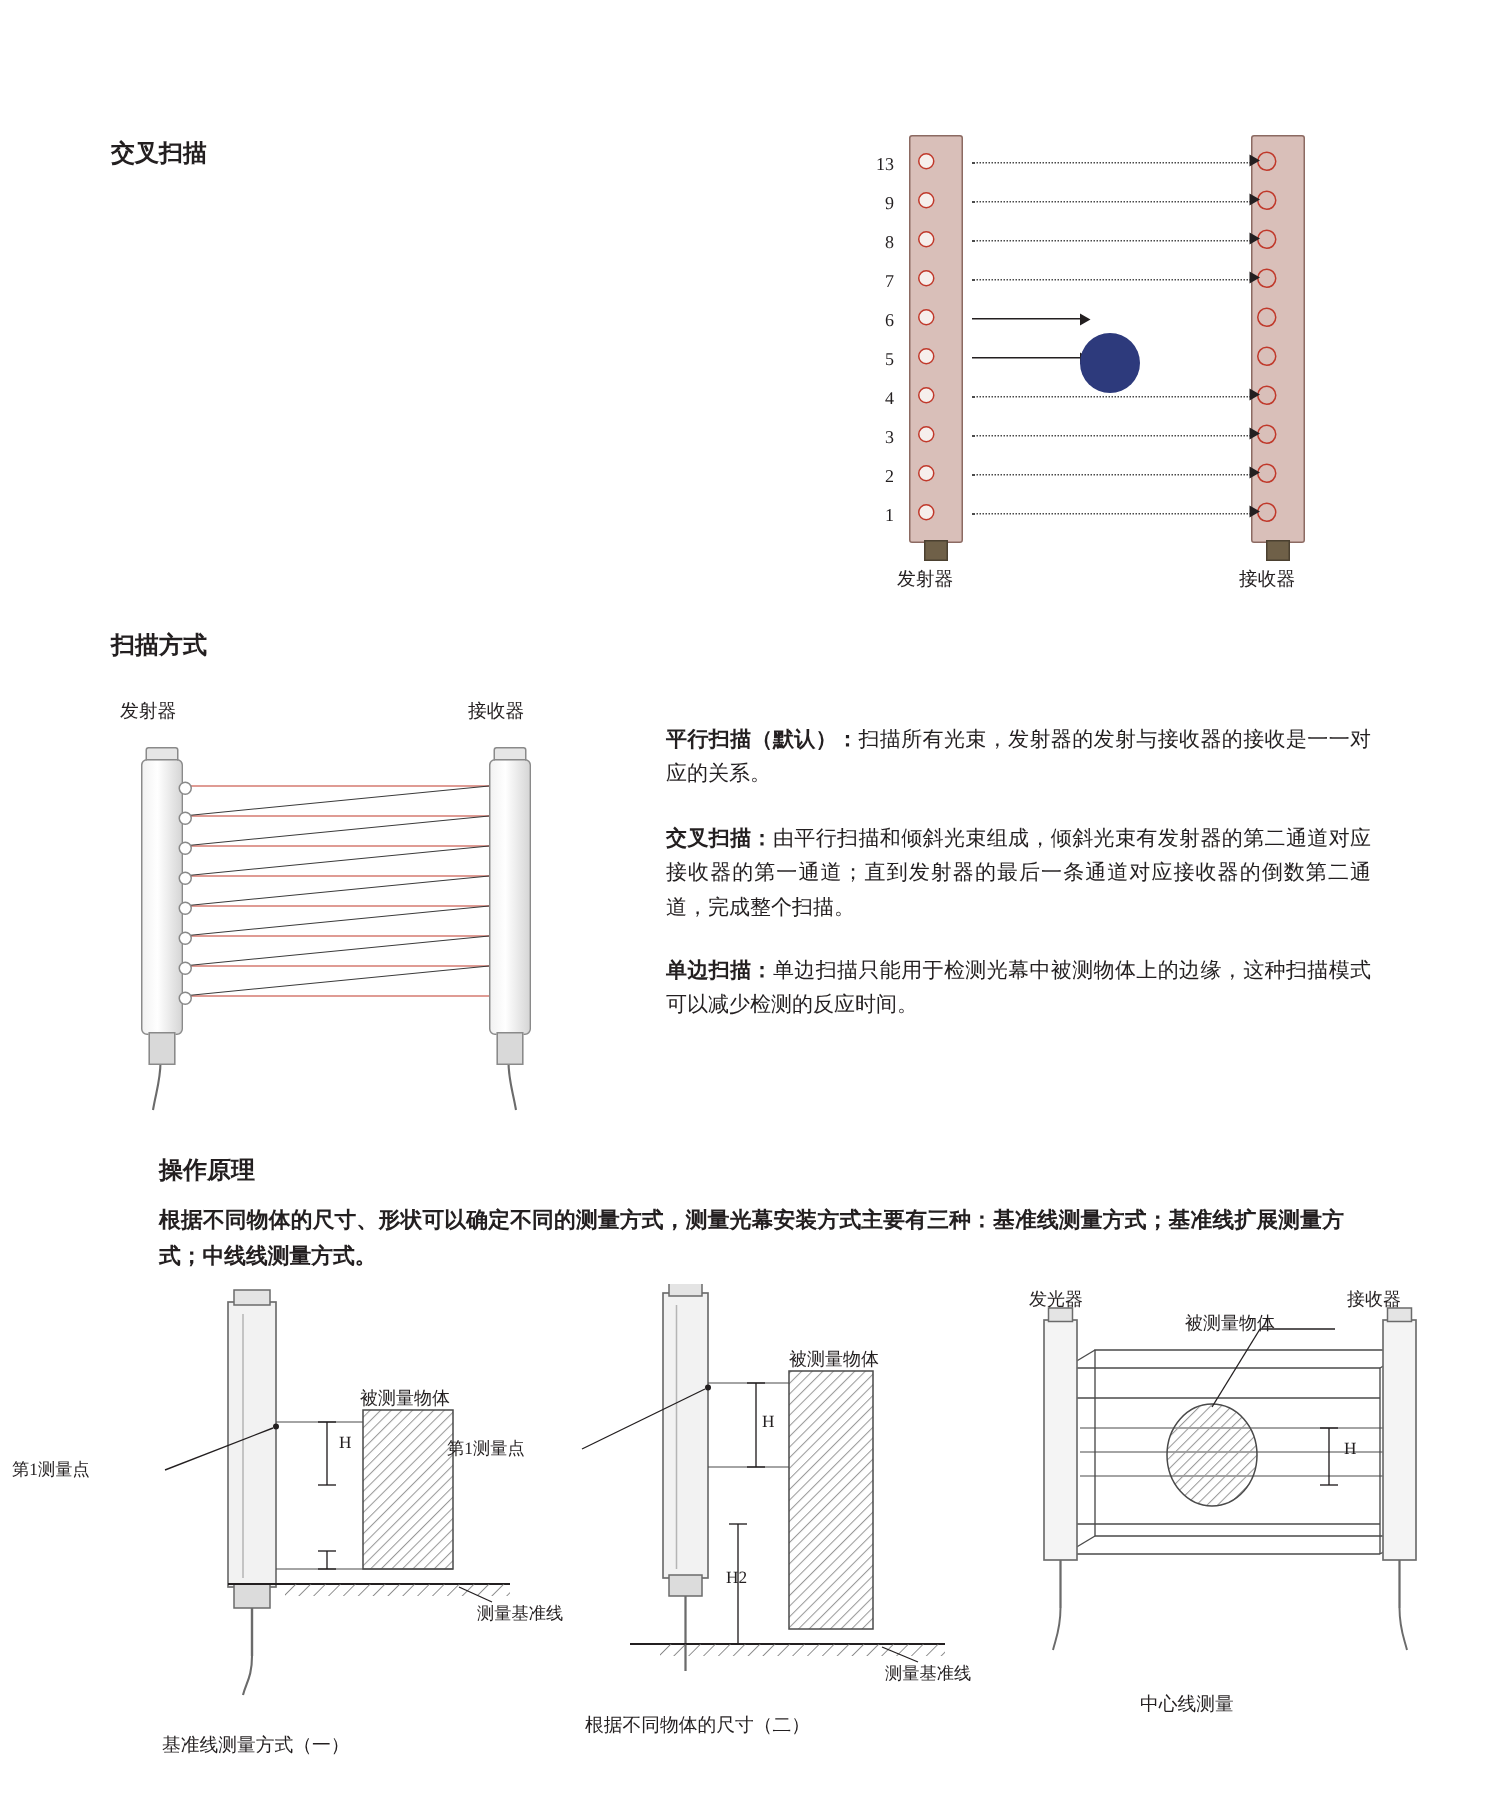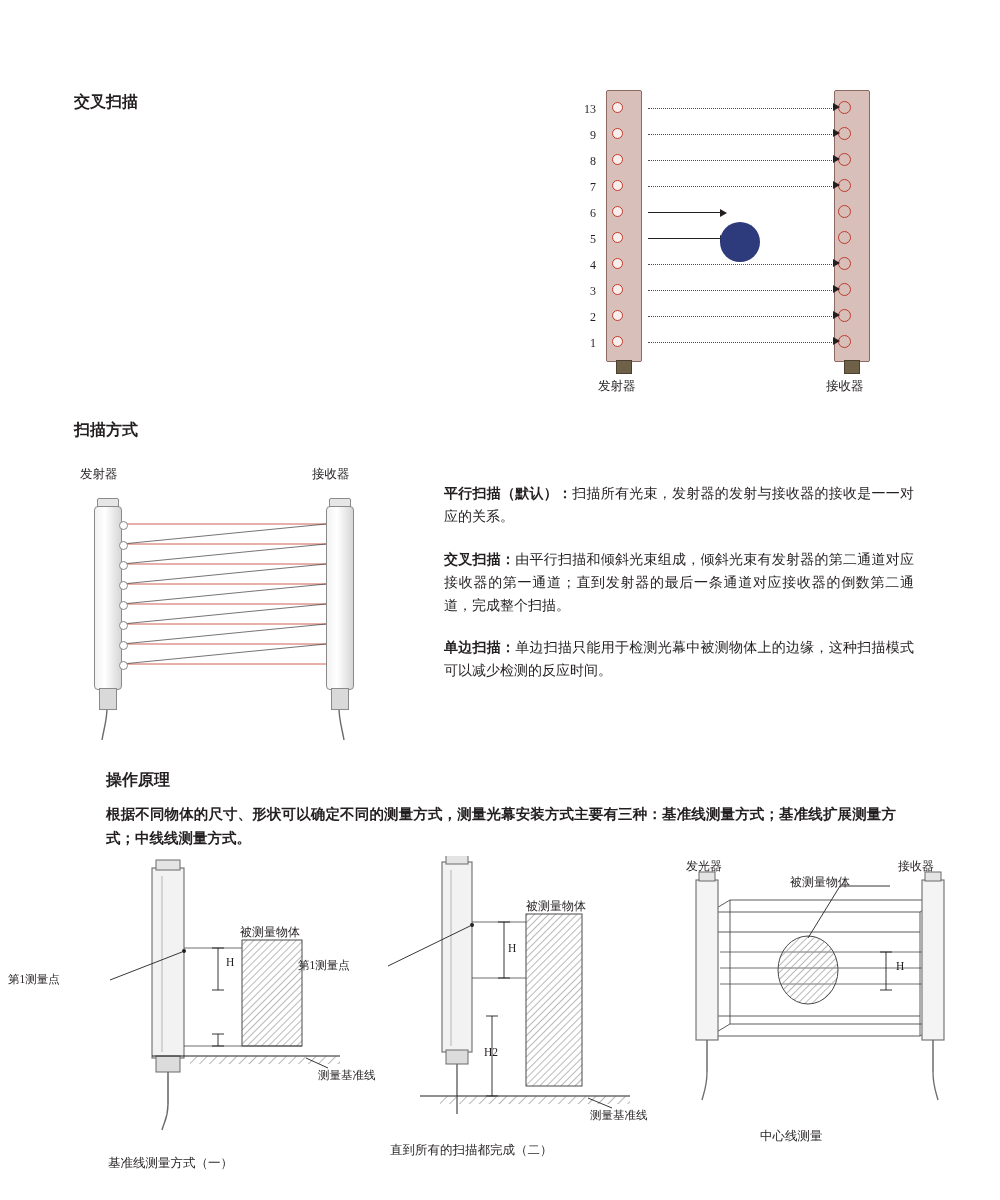--- a/index.html
+++ b/index.html
@@ -532,21 +532,21 @@
     <div class="f3label" style="left:-82px; top:116px;">第1测量点</div>
     <div class="f3label" style="left:136px; top:100px;">H</div>
     <div class="f3label" style="left:228px; top:212px;">测量基准线</div>
     <div class="f3caption" style="left:18px; top:270px;margin-top:29px;">基准线测量方式（一）</div>
 
     <div class="f3label" style="left:436px; top:42px; font-size:12px;">被测量物体</div>
     <div class="f3label" style="left:208px; top:102px;">第1测量点</div>
     <div class="f3label" style="left:418px; top:86px;">H</div>
     <div class="f3label" style="left:394px; top:190px;">H2</div>
     <div class="f3label" style="left:500px; top:252px;">测量基准线</div>
-    <div class="f3caption" style="left:300px; top:286px;">直到所有的扫描都完成（二）</div>
+    <div class="f3caption" style="left:300px; top:286px;">根据不同物体的尺寸（二）</div>
 
     <div class="f3label" style="left:596px; top:2px; font-size:12px;font-family:Liberation Serif, serif;">发光器</div>
     <div class="f3label" style="left:808px; top:2px; font-size:12px;">接收器</div>
     <div class="f3label" style="left:700px; top:18px; font-size:12px;">被测量物体</div>
     <div class="f3label" style="left:806px; top:104px;">H</div>
     <div class="f3caption" style="left:670px; top:272px;">中心线测量</div>
   </div>
 
 </div>
 

